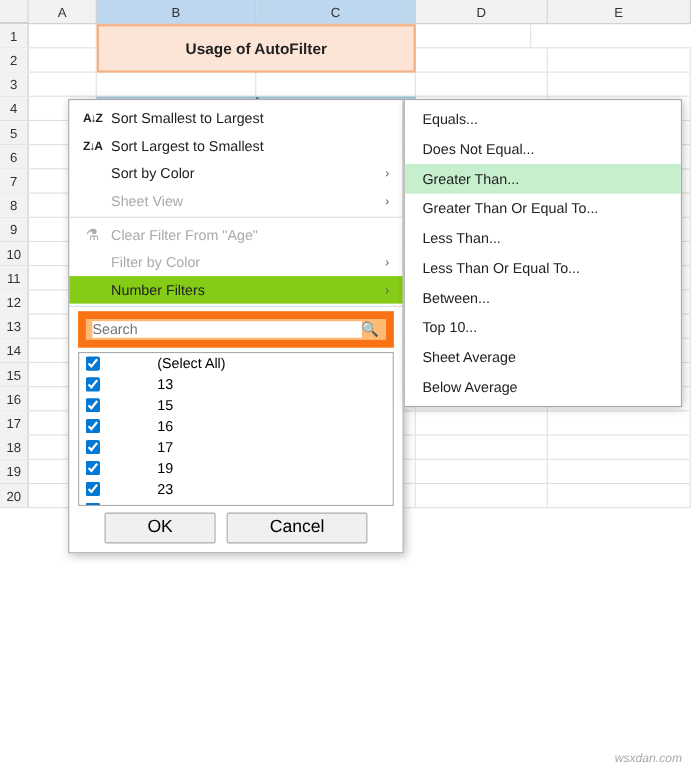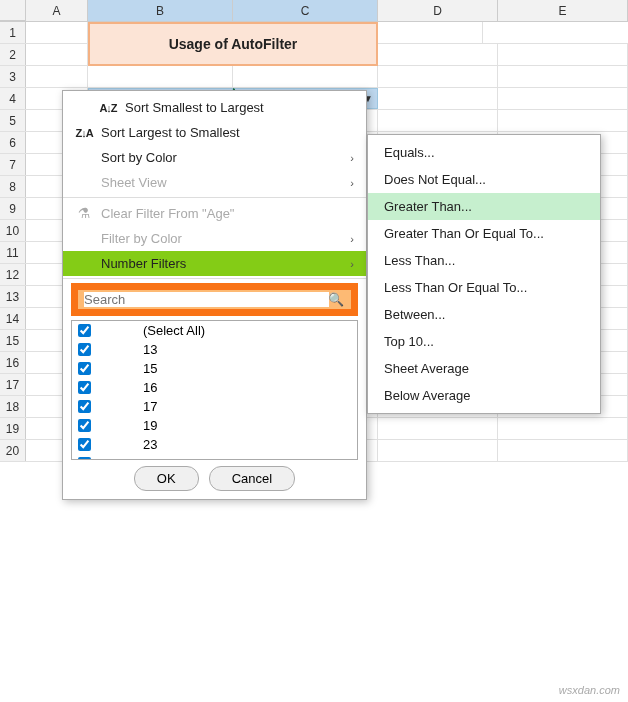--- a/index.html
+++ b/index.html
@@ -198,40 +198,39 @@
     .checkbox-list::-webkit-scrollbar-thumb { background: #c0c0c0; border: 1px solid #aaa; }
 
     
     .button-row {
       display: flex;
       justify-content: center;
       gap: 10px;
       margin: 6px 0 4px;
     }
     .btn {
-      padding: 4px 22px;
-      font-size: 13px;
+      padding: 4px 38px;
+      font-size: 16px;
       border: 1px solid #aaa;
       background: #f0f0f0;
       cursor: pointer;
-      border-radius: 12px;
+      border-radius: 2px;
     }
 
     
     .submenu {
       position: absolute;
       top: 90px;
       left: 367px;
-      width: 234px;
+      width: 253px;
       background: #fff;
       border: 1px solid #aaa;
       box-shadow: 2px 2px 8px rgba(0,0,0,0.25);
       z-index: 200;
       padding: 4px 0;
-      margin-top: 44px;
     }
     .submenu-item {
       display: flex;
       align-items: center;
       padding: 6px 16px;
       font-size: 13px;
       color: #222;
       cursor: pointer;
       white-space: nowrap;
     }
@@ -448,21 +447,21 @@
 
   </div>
 
   <div style="position:absolute; top:22px; left:88px; width:290px; height:44px; background:#fce4d6; border:2px solid #f4b183; display:flex; align-items:center; justify-content:center; font-weight:bold; font-size:14px; color:#222;">
     <span>Usage of AutoFilter</span>
   </div>
 
   <div class="dropdown-menu">
 
     <div class="menu-item">
-      <span class="icon" style="font-size:11px; font-weight:bold; letter-spacing:-1px;margin-left:24px;">A↓Z</span>
+      <span class="icon" style="font-size:11px; font-weight:bold; letter-spacing:-1px;">A↓Z</span>
       <span>Sort Smallest to Largest</span>
     </div>
 
     <div class="menu-item">
       <span class="icon" style="font-size:11px; font-weight:bold; letter-spacing:-1px;">Z↓A</span>
       <span>Sort Largest to Smallest</span>
     </div>
 
     <div class="menu-item">
       <span class="icon"></span>

